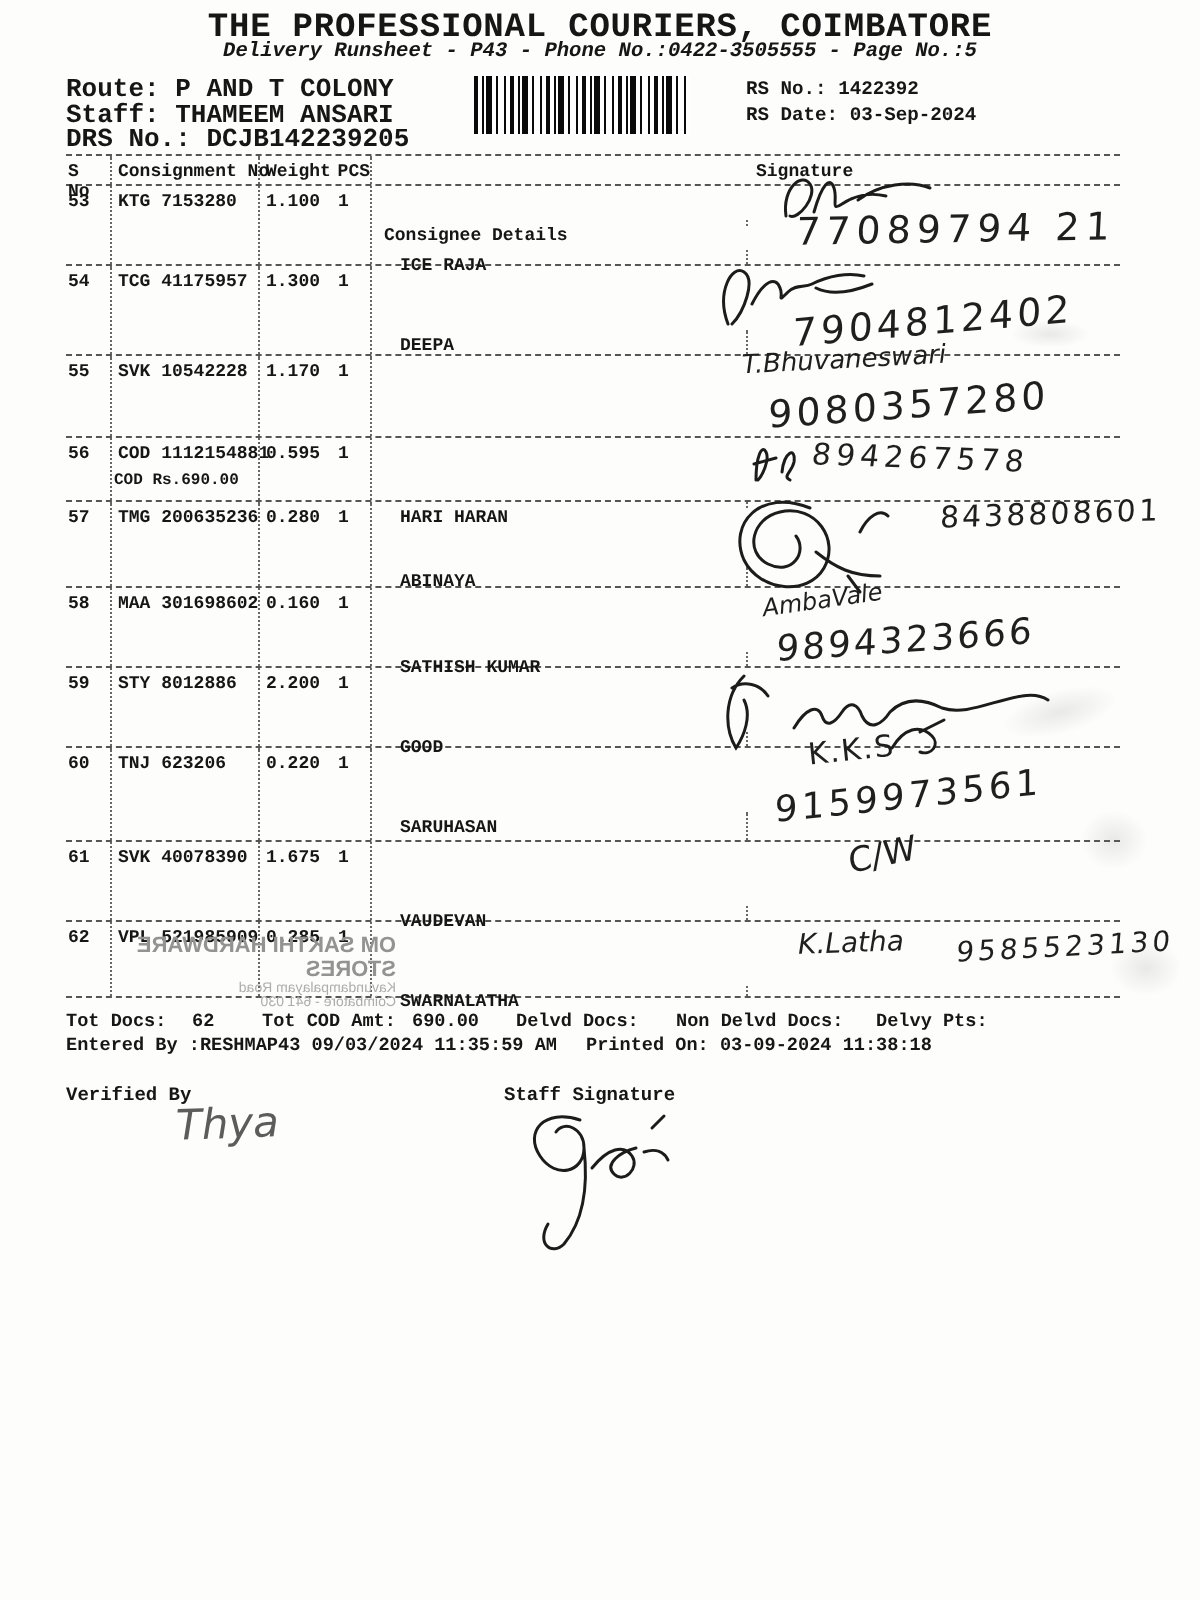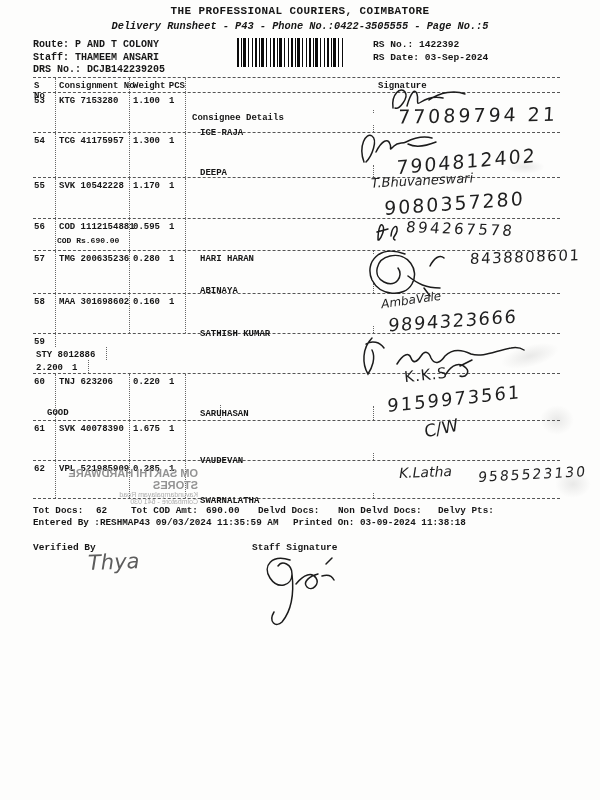--- a/index.html
+++ b/index.html
@@ -1,21 +1,21 @@
 <!DOCTYPE html>
 <html><head>
 <meta charset="utf-8">
 <style>
   html,body{margin:0;padding:0;}
   body{width:600px;height:800px;background:#ffffff;}
   .page{position:relative;width:600px;height:800px;background:#fdfdfc;overflow:hidden;
         font-family:"Liberation Mono",monospace;font-weight:bold;color:#161616;}
-  .doc-title{position:absolute;top:5px;left:0;right:0;text-align:center;font-size:11px;letter-spacing:.4px;}
+  .doc-title{position:absolute;top:5px;left:0;right:0;text-align:center;font-size:17px;letter-spacing:.4px;}
   .doc-subtitle{position:absolute;top:20px;left:0;right:0;text-align:center;font-size:10.3px;font-style:italic;}
-  .meta-left{position:absolute;left:33px;top:39px;font-size:10px;line-height:12.5px;white-space:nowrap;}
+  .meta-left{position:absolute;left:33px;top:39px;font-size:13px;line-height:12.5px;white-space:nowrap;}
   .meta-right{position:absolute;left:373px;top:39px;font-size:9.6px;line-height:12.5px;white-space:nowrap;}
   .barcode{position:absolute;left:237px;top:38px;width:108px;height:29px;
     background:
       repeating-linear-gradient(90deg,#0a0a0a 0 2px,#fff 2px 4px,#0a0a0a 4px 5px,#fff 5px 6px,
         #0a0a0a 6px 9px,#fff 9px 11px,#0a0a0a 11px 12px,#fff 12px 15px,#0a0a0a 15px 16px,#fff 16px 18px);}
   .tbl{position:absolute;left:33px;top:77px;width:527px;border-top:1px dashed #555;font-size:9px;}
   .trow{display:flex;border-bottom:1px dashed #555;box-sizing:border-box;position:relative;}
   .thead{height:15px;}
   .c1{width:23px;border-right:1px dotted #666;padding:3px 0 0 1px;box-sizing:border-box;}
   .c2{width:74px;border-right:1px dotted #666;padding:3px 0 0 3px;box-sizing:border-box;white-space:nowrap;}
@@ -132,21 +132,21 @@
       <div class="c1">58</div>
       <div class="c2">MAA 301698602</div>
       <div class="c3">
           <span class="w">0.160</span>
           <span>1</span>
         </div>
       <div class="c4">SATHISH KUMAR</div>
       <div class="c5"></div>
     </div>
 
-    <div class="trow" style="height:40px;flex-direction:column;">
+    <div class="trow" style="height:40px;">
       <div class="c1">59</div>
       <div class="c2">STY 8012886</div>
       <div class="c3">
           <span class="w">2.200</span>
           <span>1</span>
         </div>
       <div class="c4">GOOD</div>
       <div class="c5"></div>
     </div>
 

